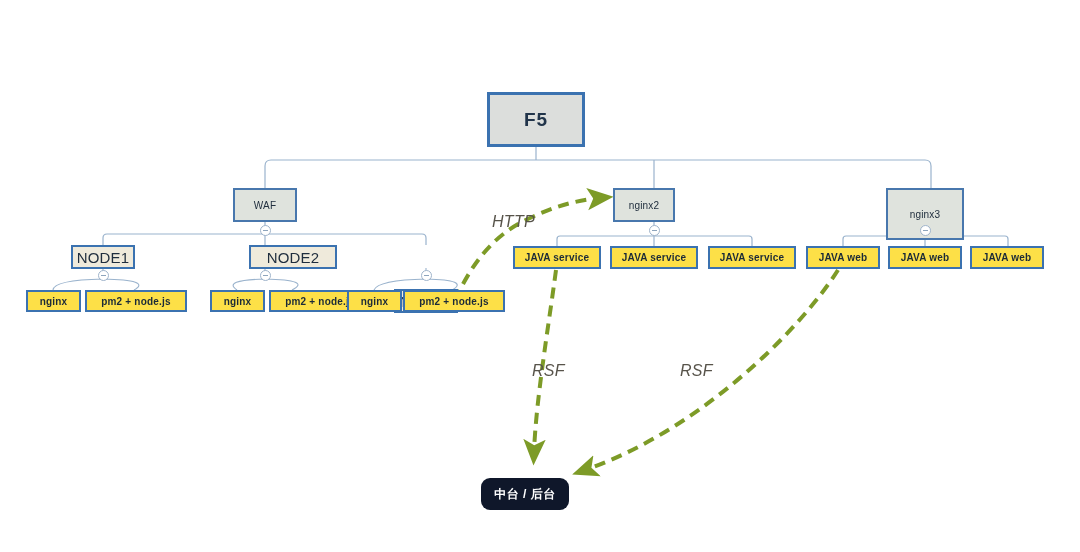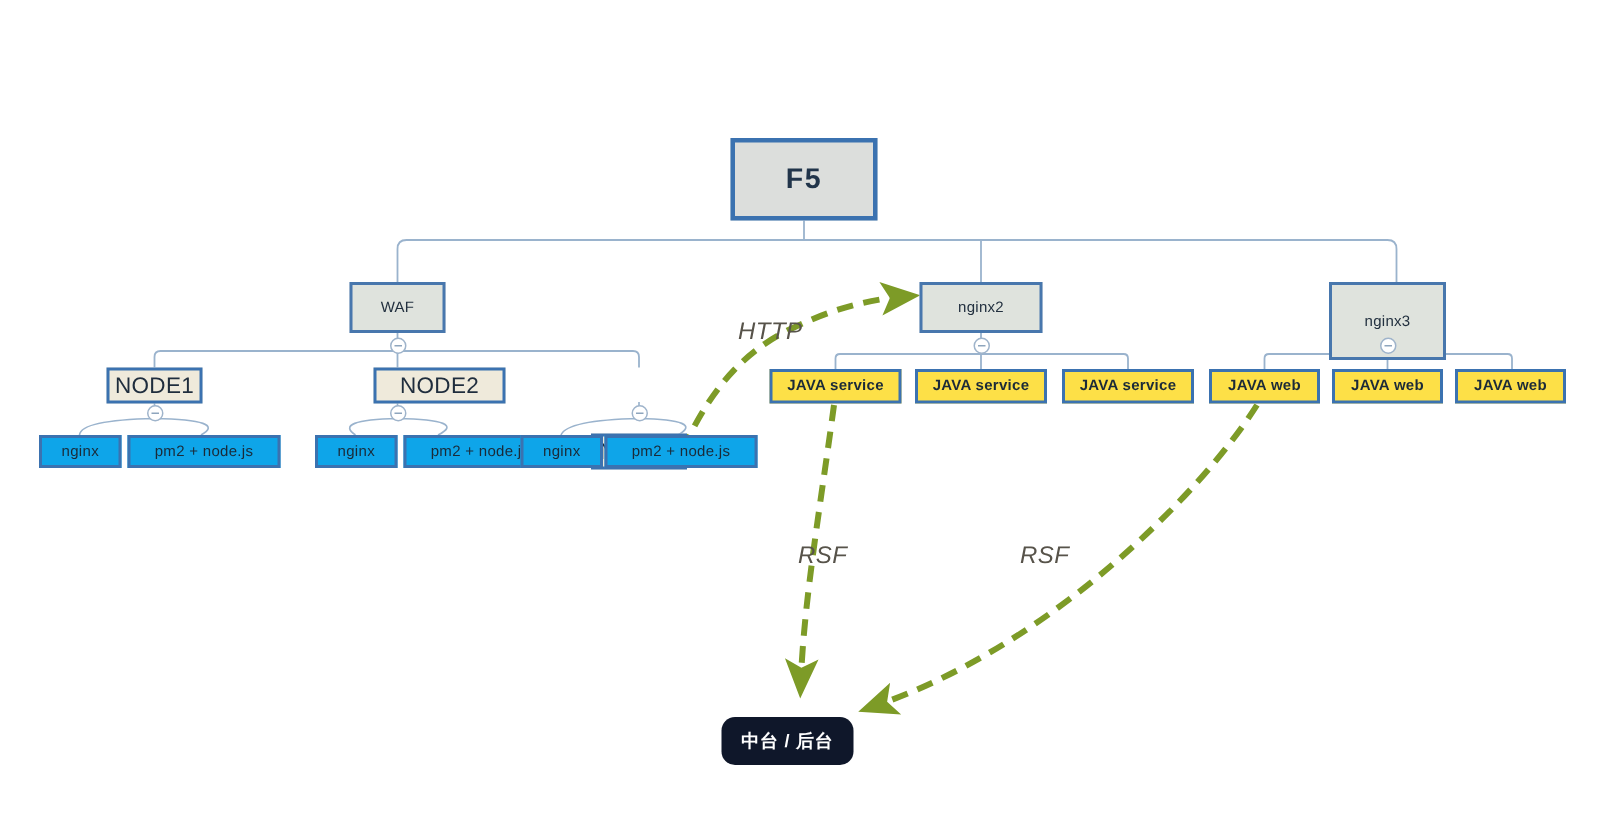--- a/index.html
+++ b/index.html
@@ -55,24 +55,24 @@
     font-size: 10px;
     color: #22303f;
   }
   .node.tier3 {
     background: #efeadb;
     border: 2px solid #3b72b0;
     font-size: 15px;
     color: #1f2d3d;
   }
   .node.leaf {
-    background: #0ea5e9;
-    border: 2px solid #3b72b0;
-    font-size: 10px;
-    font-weight: normal;
+    background: #fde047;
+    border: 2px solid #3b72b0;
+    font-size: 10px;
+    font-weight: bold;
     color: #1b2a38;
   }
   .node.service {
     background: #fde047;
     border: 2px solid #3b72b0;
     font-size: 10px;
     color: #1b2a38;
     font-weight: bold;
   }
   .node.backend {
@@ -153,21 +153,21 @@
     <path d="M455,300 C470,268 490,236 530,218 C555,206 578,200 600,198" stroke="#7d9b27" stroke-width="4" fill="none" stroke-dasharray="11,7" stroke-linecap="butt" marker-end="url(#greenArrow)"></path>
 
     <path d="M556,270 C548,330 536,400 534,452" stroke="#7d9b27" stroke-width="4" fill="none" stroke-dasharray="11,7" stroke-linecap="butt" marker-end="url(#greenArrow)"></path>
 
     <path d="M838,270 C800,330 700,430 585,470" stroke="#7d9b27" stroke-width="4" fill="none" stroke-dasharray="11,7" stroke-linecap="butt" marker-end="url(#greenArrow)"></path>
   </svg>
 
   <div class="node root" style="left:487px; top:92px; width:98px; height:55px;">F5</div>
 
   <div class="node tier2" style="left:233px; top:188px; width:64px; height:34px;">WAF</div>
-  <div class="node tier2" style="left:613px; top:188px; width:82px; height:34px;">nginx2</div>
+  <div class="node tier2" style="left:613px; top:188px; width:62px; height:34px;">nginx2</div>
   <div class="node tier2" style="left:886px; top:188px; width:78px; height:52px;">nginx3</div>
 
   <div class="collapse" style="left:260px; top:225px;"></div>
   <div class="collapse" style="left:649px; top:225px;"></div>
   <div class="collapse" style="left:920px; top:225px;"></div>
 
   <div class="node tier3" style="left:71px; top:245px; width:64px; height:24px;">NODE1</div>
   <div class="node tier3" style="left:249px; top:245px; width:88px; height:24px;">NODE2</div>
   <div class="node tier3" style="left:394px; top:245px; width:64px; height:24px;margin-top:44px;">NODE3</div>
 

